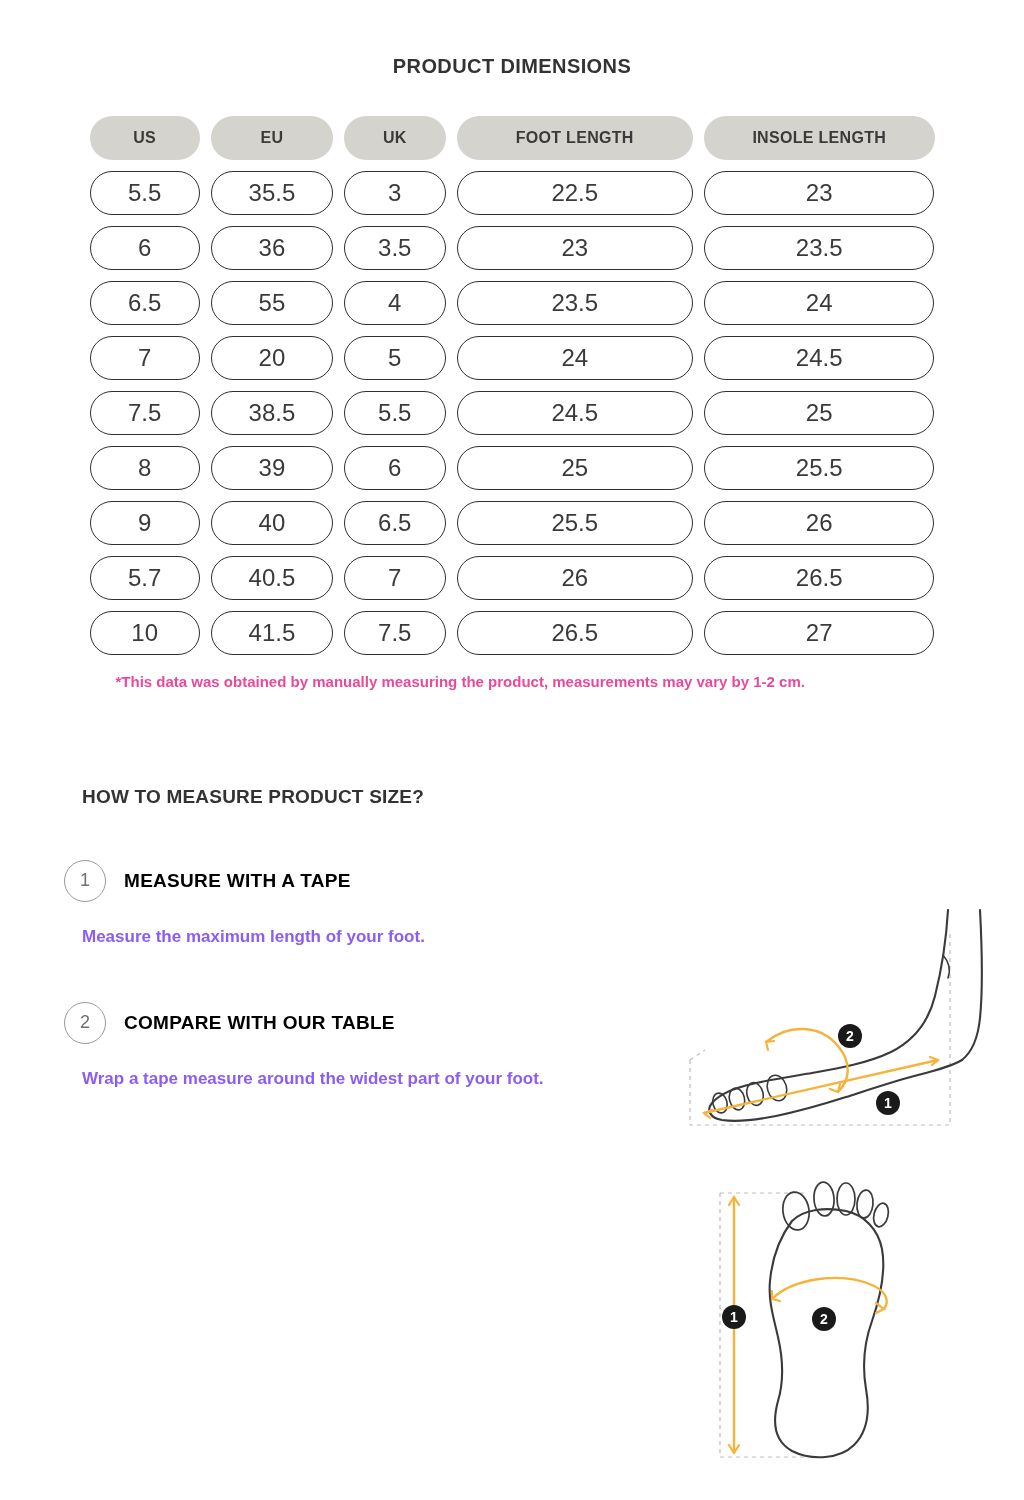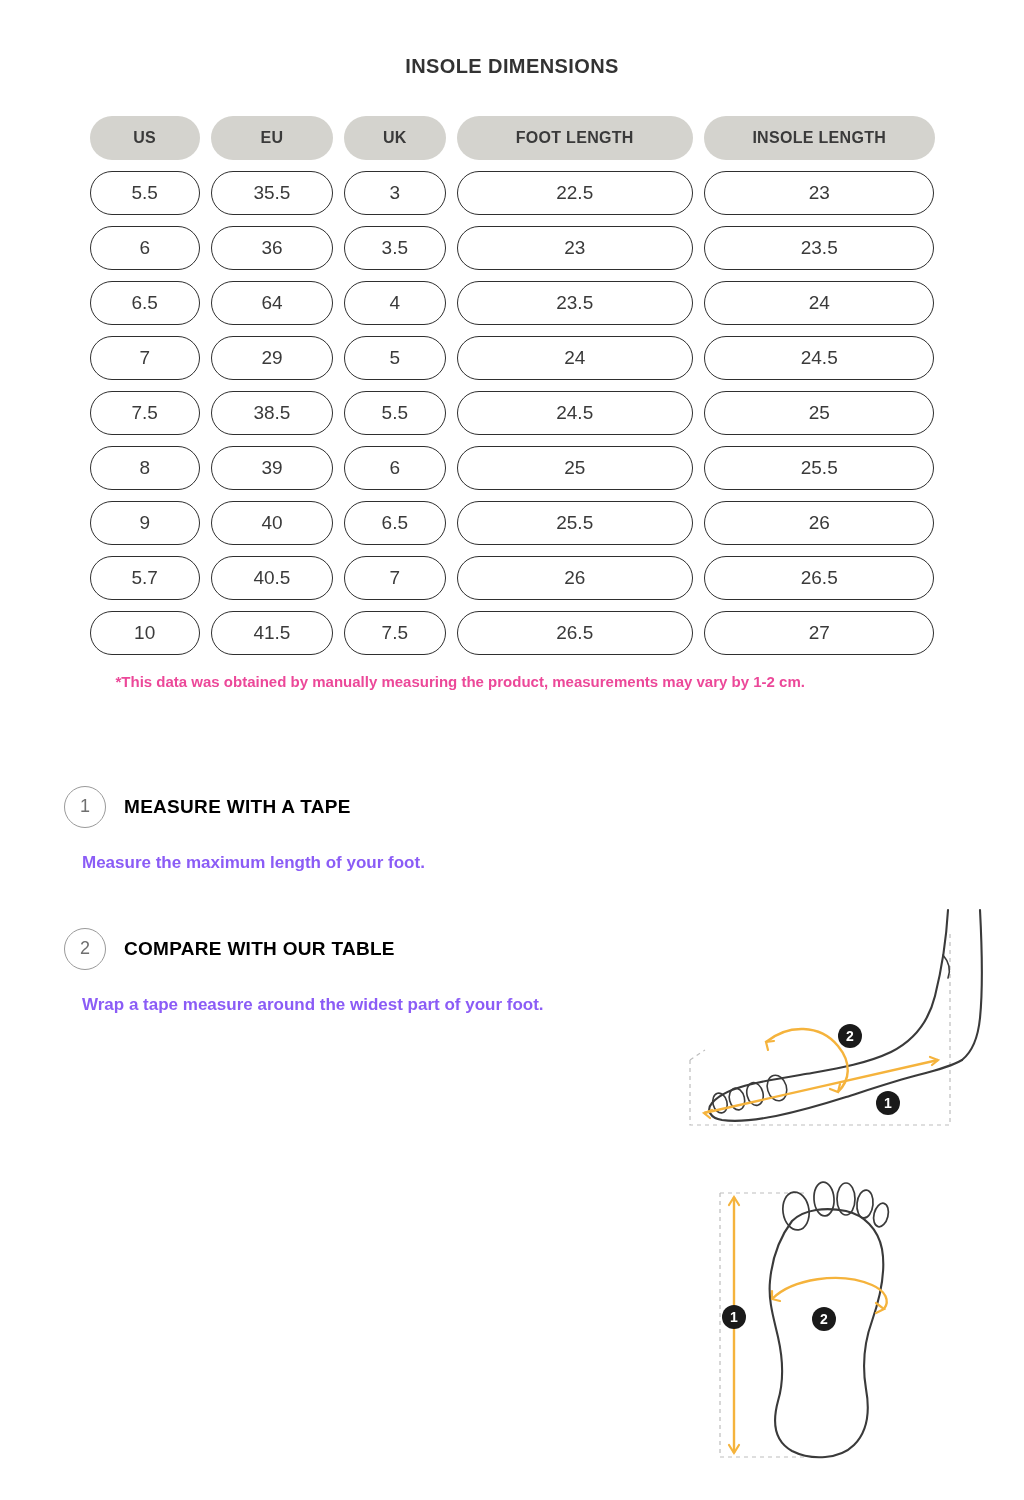--- a/index.html
+++ b/index.html
@@ -35,21 +35,21 @@
     display: flex;
     gap: 11px;
     margin-bottom: 11px;
   }
   .cell {
     box-sizing: border-box;
     height: 44px;
     display: flex;
     align-items: center;
     justify-content: center;
-    font-size: 19px;
+    font-size: 24px;
     color: #3a3a3a;
     border-radius: 22px;
   }
   .header-row .cell {
     background: #d4d3ce;
     font-weight: bold;
     font-size: 16px;
     letter-spacing: 0.3px;
     color: #3a3a3a;
     border: none;
@@ -131,21 +131,21 @@
   }
   .fig2 {
     position: absolute;
     left: 700px;
     top: 1175px;
   }
 </style>
 </head>
 <body>
 
-<div class="page-title">INSOLE DIMENSIONS</div>
+<div class="page-title">PRODUCT DIMENSIONS</div>
 
 <div class="table-wrap">
 
   <div class="table-row header-row">
     <div class="cell c-us">US</div>
     <div class="cell c-eu">EU</div>
     <div class="cell c-uk">UK</div>
     <div class="cell c-foot">FOOT LENGTH</div>
     <div class="cell c-insole">INSOLE LENGTH</div>
   </div>
@@ -161,29 +161,29 @@
   <div class="table-row body-row">
     <div class="cell c-us">6</div>
     <div class="cell c-eu">36</div>
     <div class="cell c-uk">3.5</div>
     <div class="cell c-foot">23</div>
     <div class="cell c-insole">23.5</div>
   </div>
 
   <div class="table-row body-row">
     <div class="cell c-us">6.5</div>
-    <div class="cell c-eu">64</div>
+    <div class="cell c-eu">55</div>
     <div class="cell c-uk">4</div>
     <div class="cell c-foot">23.5</div>
     <div class="cell c-insole">24</div>
   </div>
 
   <div class="table-row body-row">
     <div class="cell c-us">7</div>
-    <div class="cell c-eu">29</div>
+    <div class="cell c-eu">20</div>
     <div class="cell c-uk">5</div>
     <div class="cell c-foot">24</div>
     <div class="cell c-insole">24.5</div>
   </div>
 
   <div class="table-row body-row">
     <div class="cell c-us">7.5</div>
     <div class="cell c-eu">38.5</div>
     <div class="cell c-uk">5.5</div>
     <div class="cell c-foot">24.5</div>
@@ -220,20 +220,21 @@
     <div class="cell c-uk">7.5</div>
     <div class="cell c-foot">26.5</div>
     <div class="cell c-insole">27</div>
   </div>
 
 </div>
 
 <div class="table-note">*This data was obtained by manually measuring the product, measurements may vary by 1-2 cm.</div>
 
 <div class="howto">
+  <div class="howto-title">HOW TO MEASURE PRODUCT SIZE?</div>
 
   <div class="step">
     <div class="step-head">
       <div class="step-num">1</div>
       <div class="step-label">MEASURE WITH A TAPE</div>
     </div>
     <div class="step-text">Measure the maximum length of your foot.</div>
   </div>
 
   <div class="step">

